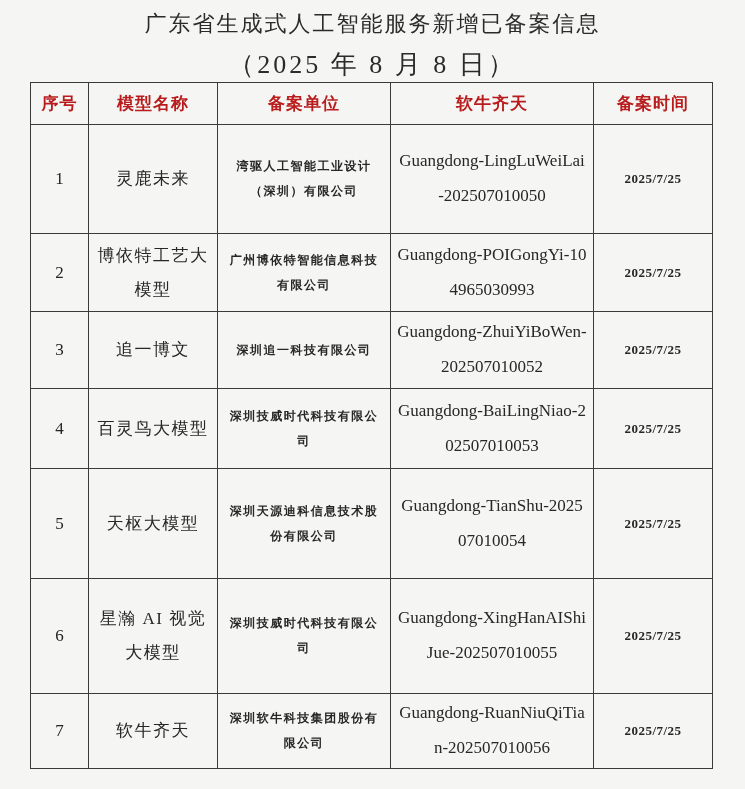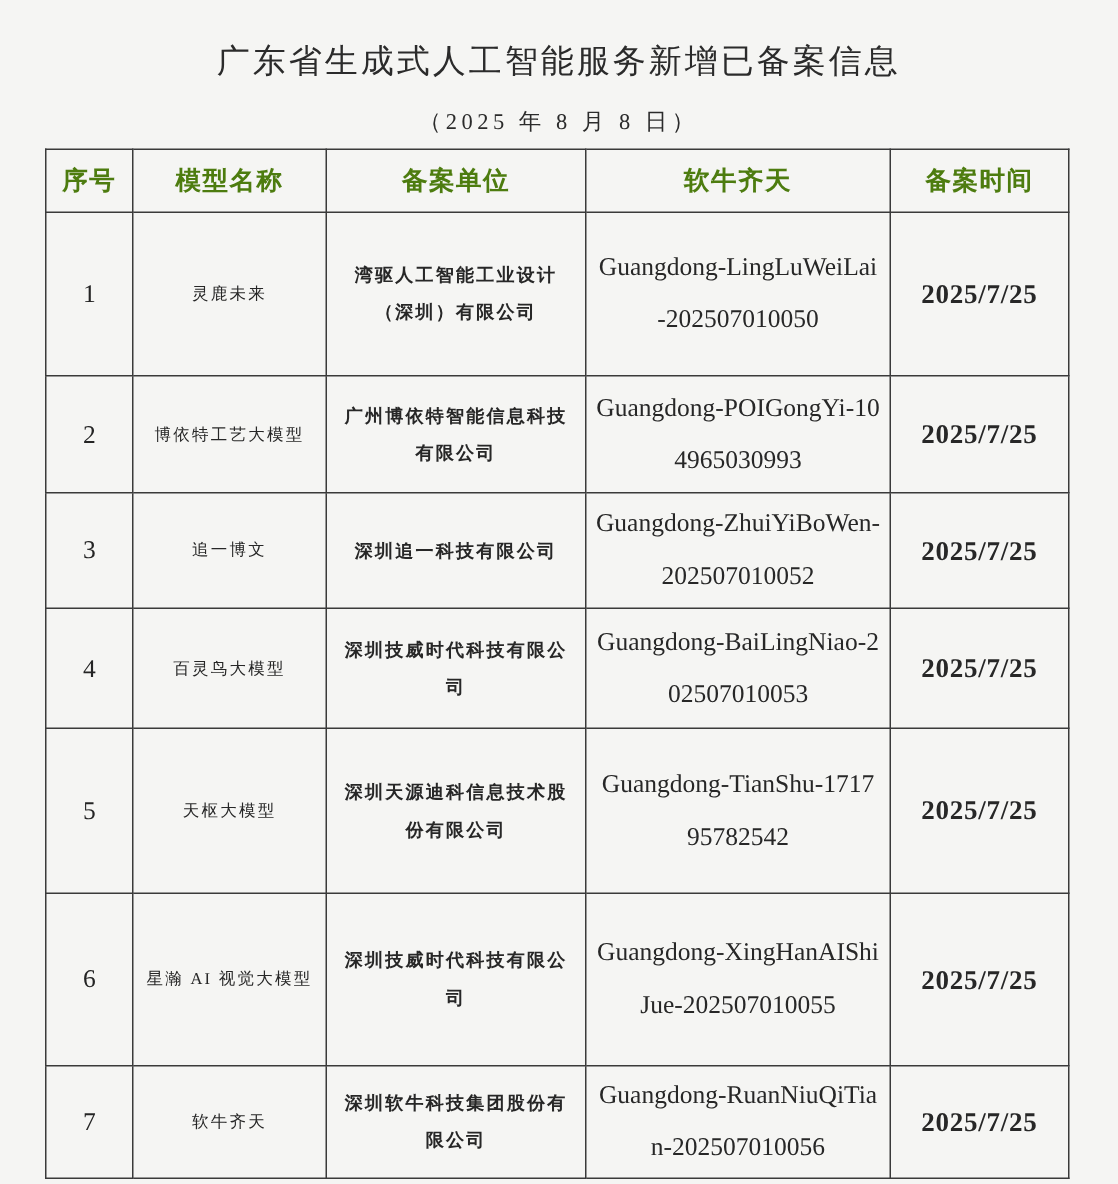--- a/index.html
+++ b/index.html
@@ -12,35 +12,35 @@
     background: #f5f5f3;
     color: #272727;
     font-family: "Liberation Serif", "DejaVu Serif", serif;
     overflow: hidden;
   }
   .page {
     position: relative;
     width: 745px;
     height: 789px;
     box-sizing: border-box;
-    padding-top: 26px;
+    padding-top: 9px;
   }
   .title {
     margin: 0;
     text-align: center;
     font-size: 22px;
     font-weight: 400;
     letter-spacing: 2px;
     line-height: 30px;
     color: #2b2b2b;
   }
   .subtitle {
     margin-top: 11px;
     text-align: center;
-    font-size: 15px;
+    font-size: 26px;
     letter-spacing: 3px;
     line-height: 30px;
     color: #2b2b2b;
   }
   table.filing {
     border-collapse: collapse;
     table-layout: fixed;
     width: 682px;
     margin-left: 30px;
     margin-top: 2px;
@@ -60,47 +60,47 @@
   tr.row-2 { height: 77px; }
   tr.row-3 { height: 80px; }
   tr.row-4 { height: 110px; }
   tr.row-5 { height: 115px; }
   tr.row-6 { height: 75px; }
   table.filing th {
     font-family: "Liberation Sans", "DejaVu Sans", sans-serif;
     font-weight: 700;
     font-size: 17px;
     letter-spacing: 1px;
-    color: #4d7c0f;
+    color: #b91c1c;
   }
   td.c-idx {
     font-size: 17px;
     color: #242424;
   }
   td.c-model {
-    font-size: 11px;
+    font-size: 17px;
     letter-spacing: 1.5px;
     line-height: 2.0;
     padding: 2px 9px;
   }
   td.c-company {
     font-size: 12px;
     letter-spacing: 1.5px;
     line-height: 2.05;
     padding: 2px 12px;
     font-weight: bold;
   }
   td.c-number {
     font-size: 17px;
     line-height: 2.05;
     word-break: break-all;
     padding: 2px 10px;
   }
   td.c-date {
-    font-size: 18px;
+    font-size: 13px;
     font-weight: 700;
     letter-spacing: 0.5px;
   }
 </style>
 </head>
 <body>
 
 <div class="page">
 
   <h1 class="title">广东省生成式人工智能服务新增已备案信息</h1>
@@ -149,21 +149,21 @@
         <td class="c-idx">4</td>
         <td class="c-model">百灵鸟大模型</td>
         <td class="c-company">深圳技威时代科技有限公司</td>
         <td class="c-number">Guangdong-BaiLingNiao-202507010053</td>
         <td class="c-date">2025/7/25</td>
       </tr>
       <tr class="row-4">
         <td class="c-idx">5</td>
         <td class="c-model">天枢大模型</td>
         <td class="c-company">深圳天源迪科信息技术股份有限公司</td>
-        <td class="c-number">Guangdong-TianShu-171795782542</td>
+        <td class="c-number">Guangdong-TianShu-202507010054</td>
         <td class="c-date">2025/7/25</td>
       </tr>
       <tr class="row-5">
         <td class="c-idx">6</td>
         <td class="c-model">星瀚 AI 视觉大模型</td>
         <td class="c-company">深圳技威时代科技有限公司</td>
         <td class="c-number">Guangdong-XingHanAIShiJue-202507010055</td>
         <td class="c-date">2025/7/25</td>
       </tr>
       <tr class="row-6">

